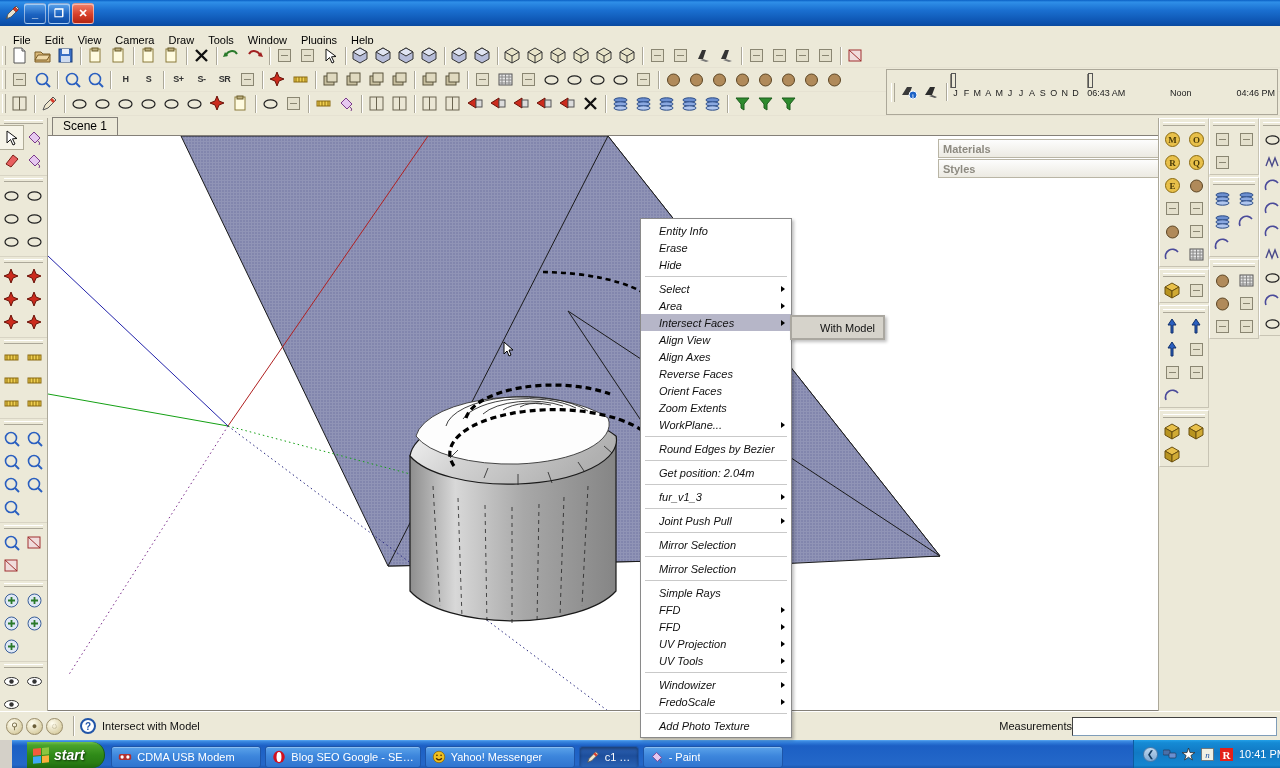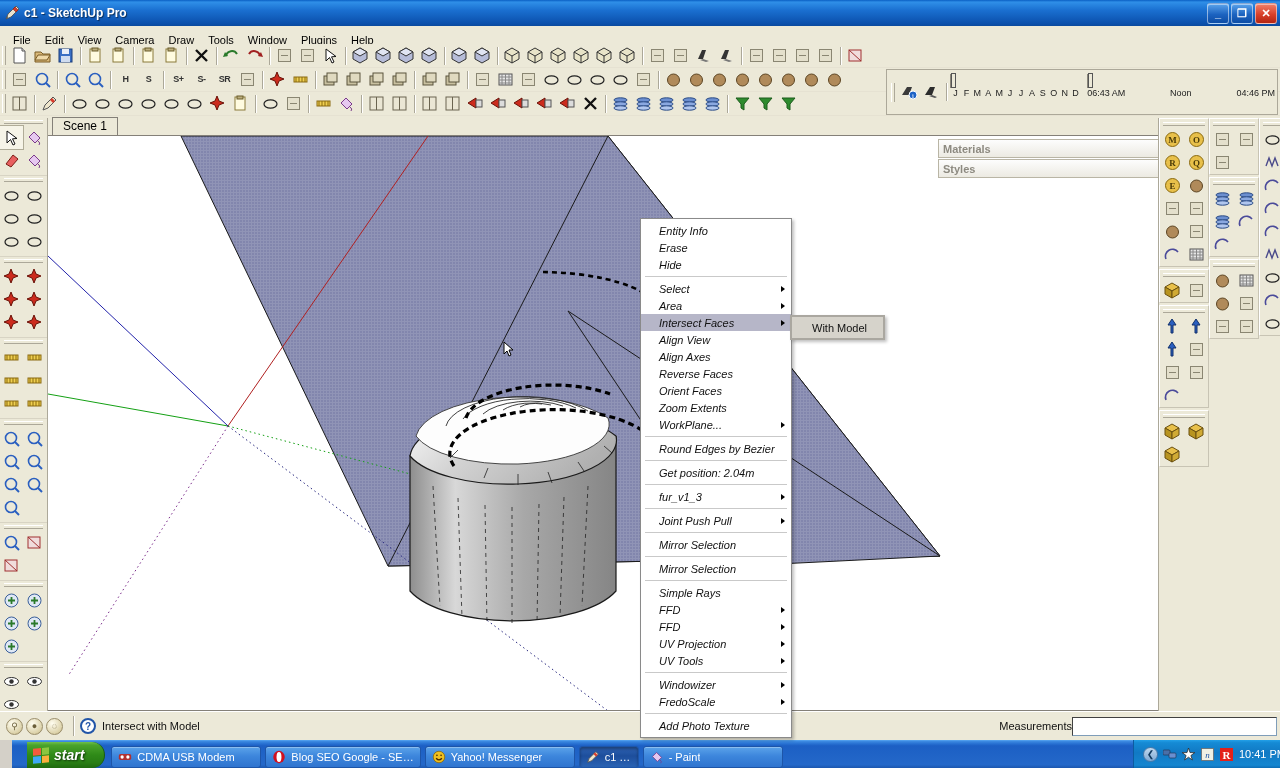--- a/index.html
+++ b/index.html
@@ -150,21 +150,21 @@
   .cmi .arrow{
     position:absolute; right:6px; top:50%; transform:translateY(-50%);
     width:0;height:0; border-left:4px solid #000;
     border-top:3.5px solid transparent; border-bottom:3.5px solid transparent;
   }
   .cmsep{ height:1px; background:#c9c9c9; margin:3px 4px; }
   .submenu{
     position:absolute; left:790px; top:315px; width:95px;
     background:#d6d3cb; border:2px solid #aaa7a0;
     box-shadow:2px 2px 3px rgba(0,0,0,.25); z-index:60;
-    padding:2px 8px;
+    padding:2px 16px;
   }
   .submenu .cmi{ padding-left:12px; }
 
   
   .statusbar{
     position:absolute; left:0; top:711px; width:1280px; height:29px;
     background:#ece9d8; border-top:1px solid #fff;
     display:flex; align-items:center;
   }
   .sb-icons{ display:flex; gap:3px; padding:0 6px; }
@@ -246,21 +246,20 @@
 <div id="app">
 
   <div class="titlebar">
     <span class="tb-icon">
       <svg width="16" height="16" viewBox="0 0 16 16">
         <polygon points="2,14 4,9 12,1 15,4 7,12" fill="#e8e2cf" stroke="#4a4a4a" stroke-width=".8"></polygon>
         <polygon points="11,2 14,5 12,7 9,4" fill="#d93b2b" stroke="#7a1c12" stroke-width=".6"></polygon>
         <polygon points="2,14 4,12.5 3.5,10.5" fill="#555"></polygon>
       </svg>
     </span>
-    <span class="tb-title">c1 - SketchUp Pro</span>
     <span class="winbtns">
       <span class="winbtn">_</span>
       <span class="winbtn">❐</span>
       <span class="winbtn close">✕</span>
     </span>
   </div>
 
   <div class="menubar" id="menubar">
       <span class="mi">File</span>
       <span class="mi">Edit</span>

